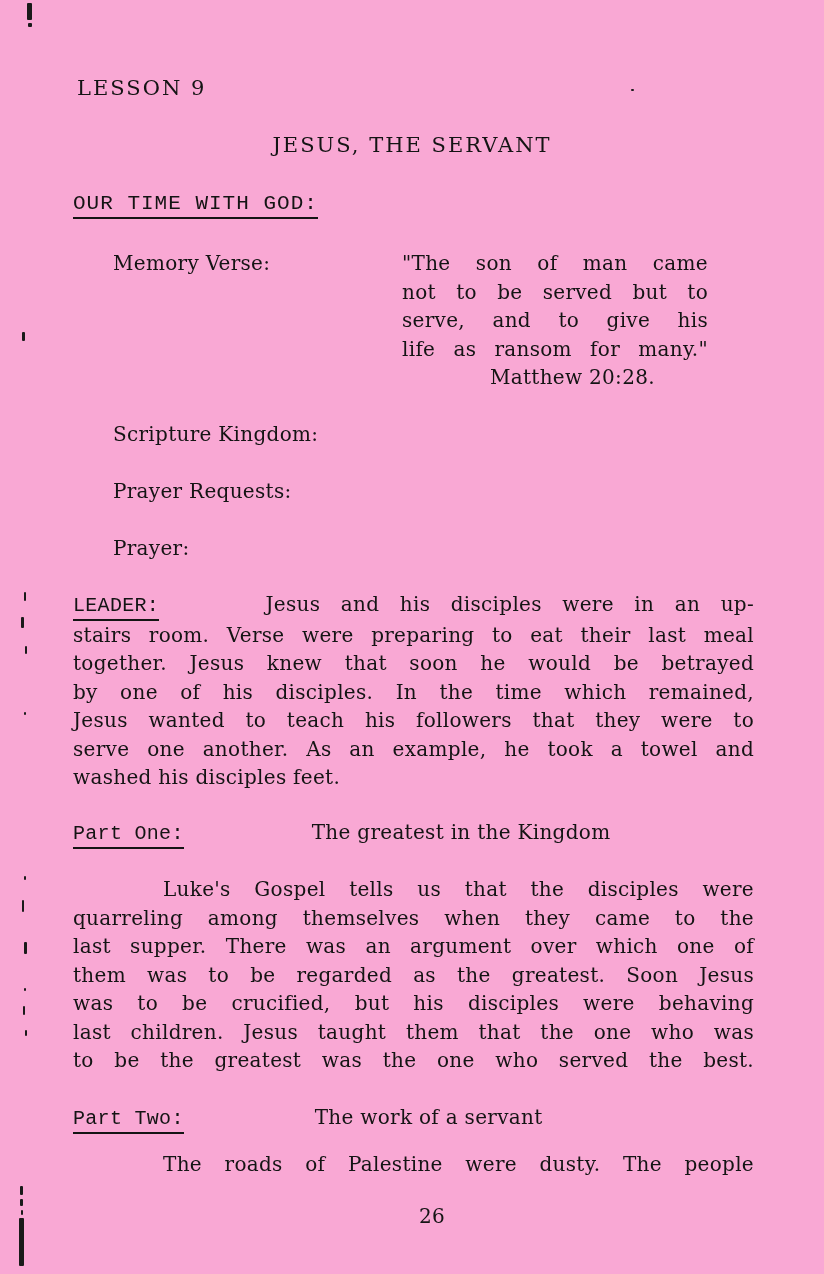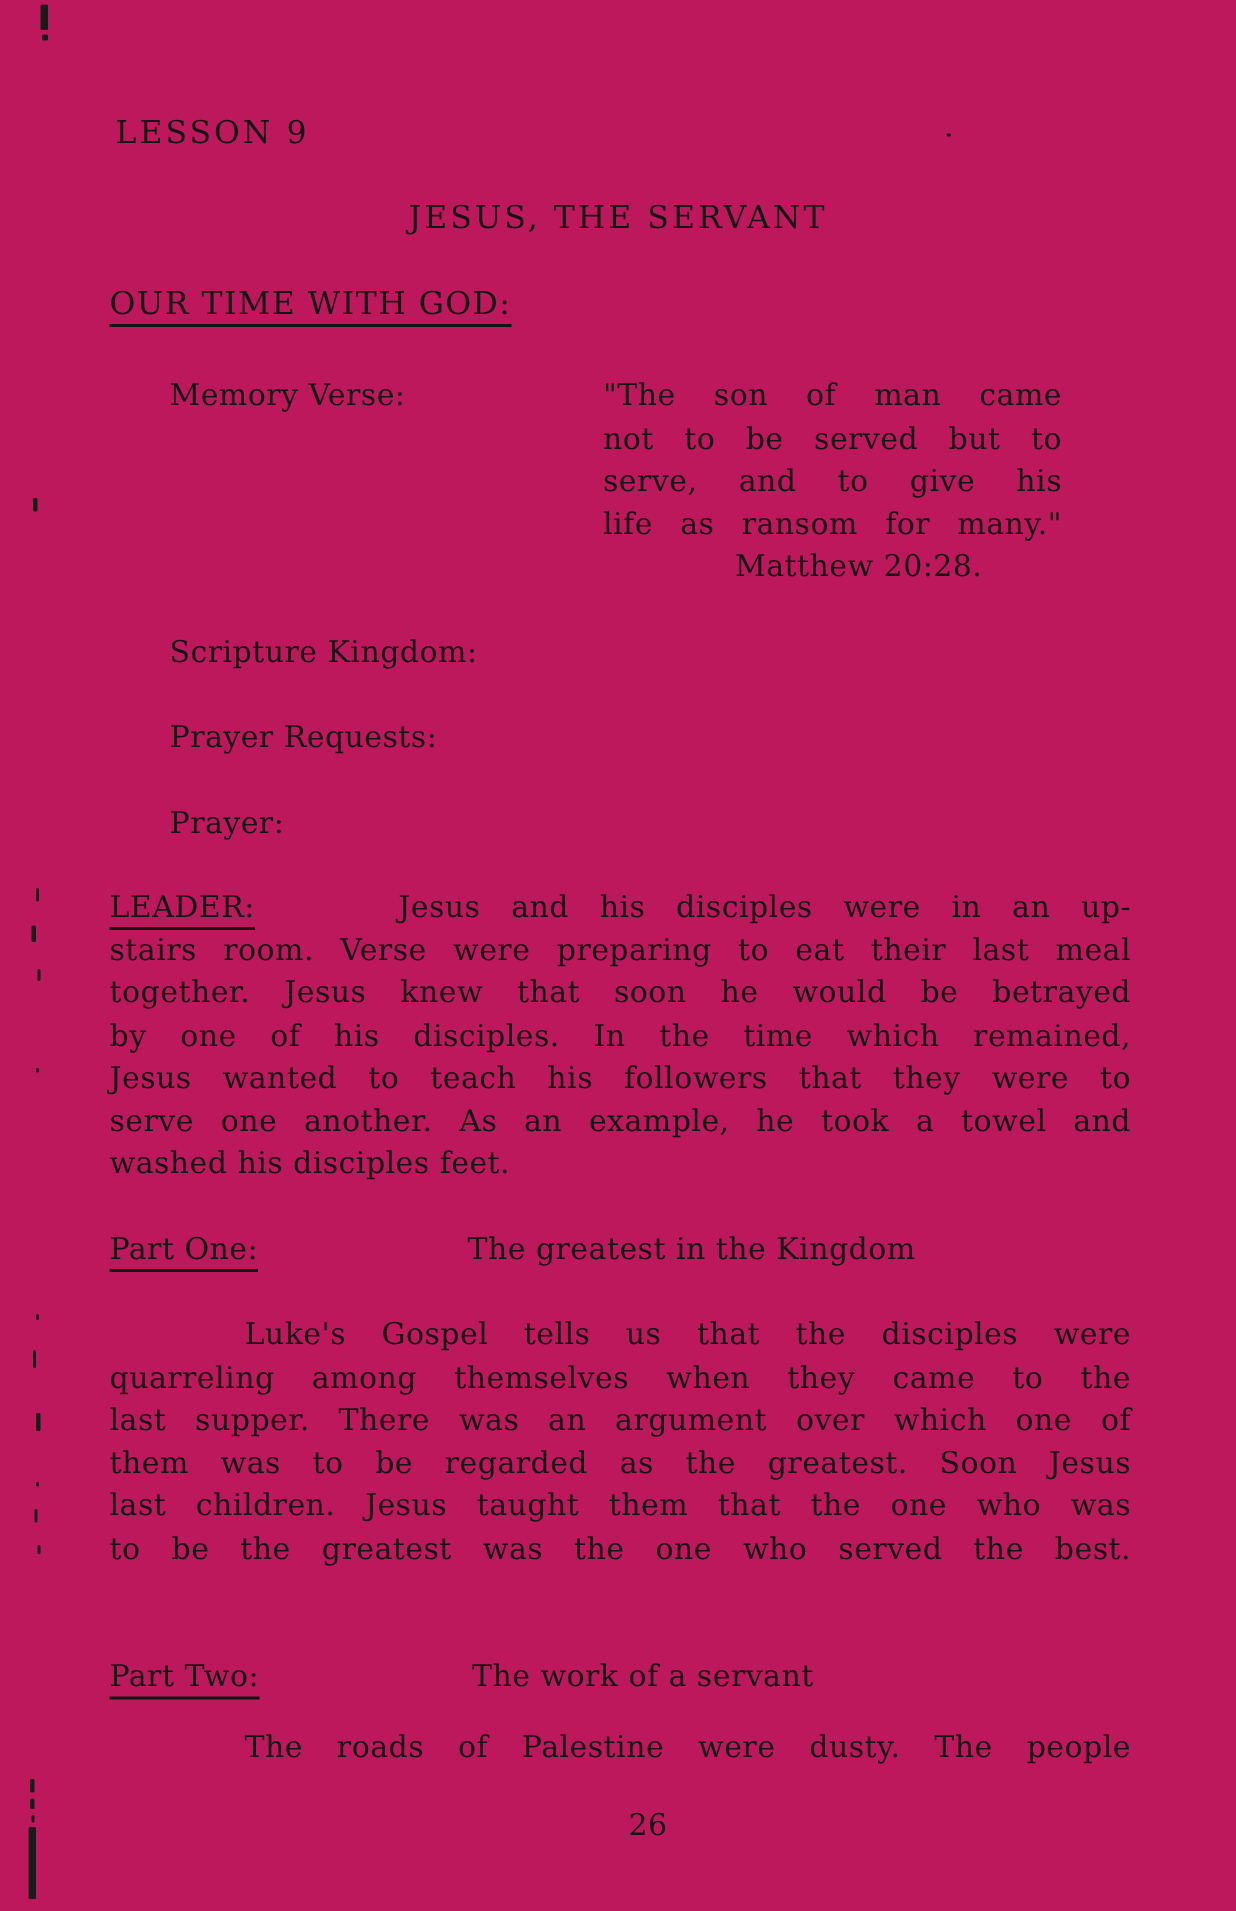--- a/index.html
+++ b/index.html
@@ -3,21 +3,21 @@
 <meta charset="utf-8">
 <style>
   html, body {
     margin: 0; padding: 0;
     background: #ffffff;
   }
   .page {
     position: relative;
     width: 824px;
     height: 1274px;
-    background: #be185d;
+    background: #f9a8d4;
     color: #141414;
     font-family: "DejaVu Serif", serif;
     font-size: 20px;
     line-height: 28.5px;
     letter-spacing: 0.3px;
     overflow: hidden;
   }
   .abs { position: absolute; }
 
   .lesson-label {
@@ -29,20 +29,21 @@
     text-align: center;
     font-size: 21px; letter-spacing: 2px;
   }
   .section-heading {
     left: 73px; top: 188px;
     font-size: 21px; letter-spacing: 1px;
   }
   .u {
     border-bottom: 2.5px solid #141414;
     padding-bottom: 2px;
+    font-family: Liberation Mono, monospace;
   }
 
   .mv-label { left: 113px; top: 249px; }
   .verse-block { left: 402px; top: 249px; width: 306px; }
   .fill-label { left: 113px; }
 
   .col { left: 73px; width: 681px; }
 
   .jline { text-align: justify; text-align-last: justify; }
   .lline { text-align: left; }
@@ -128,20 +129,21 @@
   <div class="abs col" style="top:818px;">
     <span class="label-slot slot-p1"><span class="u">Part One:</span></span>
     <span>The greatest in the Kingdom</span>
   </div>
 
   <div class="abs col" style="top:875px;">
     <div class="jline indent">Luke's Gospel tells us that the disciples were</div>
     <div class="jline">quarreling among themselves when they came to the</div>
     <div class="jline">last supper.  There was an argument over which one of</div>
     <div class="jline">them was to be regarded as the greatest.    Soon Jesus</div>
+    <div class="jline">was to be crucified,  but his disciples were behaving</div>
     <div class="jline">last children.  Jesus taught them that the one who was</div>
     <div class="jline">to be the greatest was the one who served the best.</div>
   </div>
 
   <div class="abs col" style="top:1103px;">
     <span class="label-slot slot-p2"><span class="u">Part Two:</span></span>
     <span>The work of a servant</span>
   </div>
 
   <div class="abs col" style="top:1150px;">

